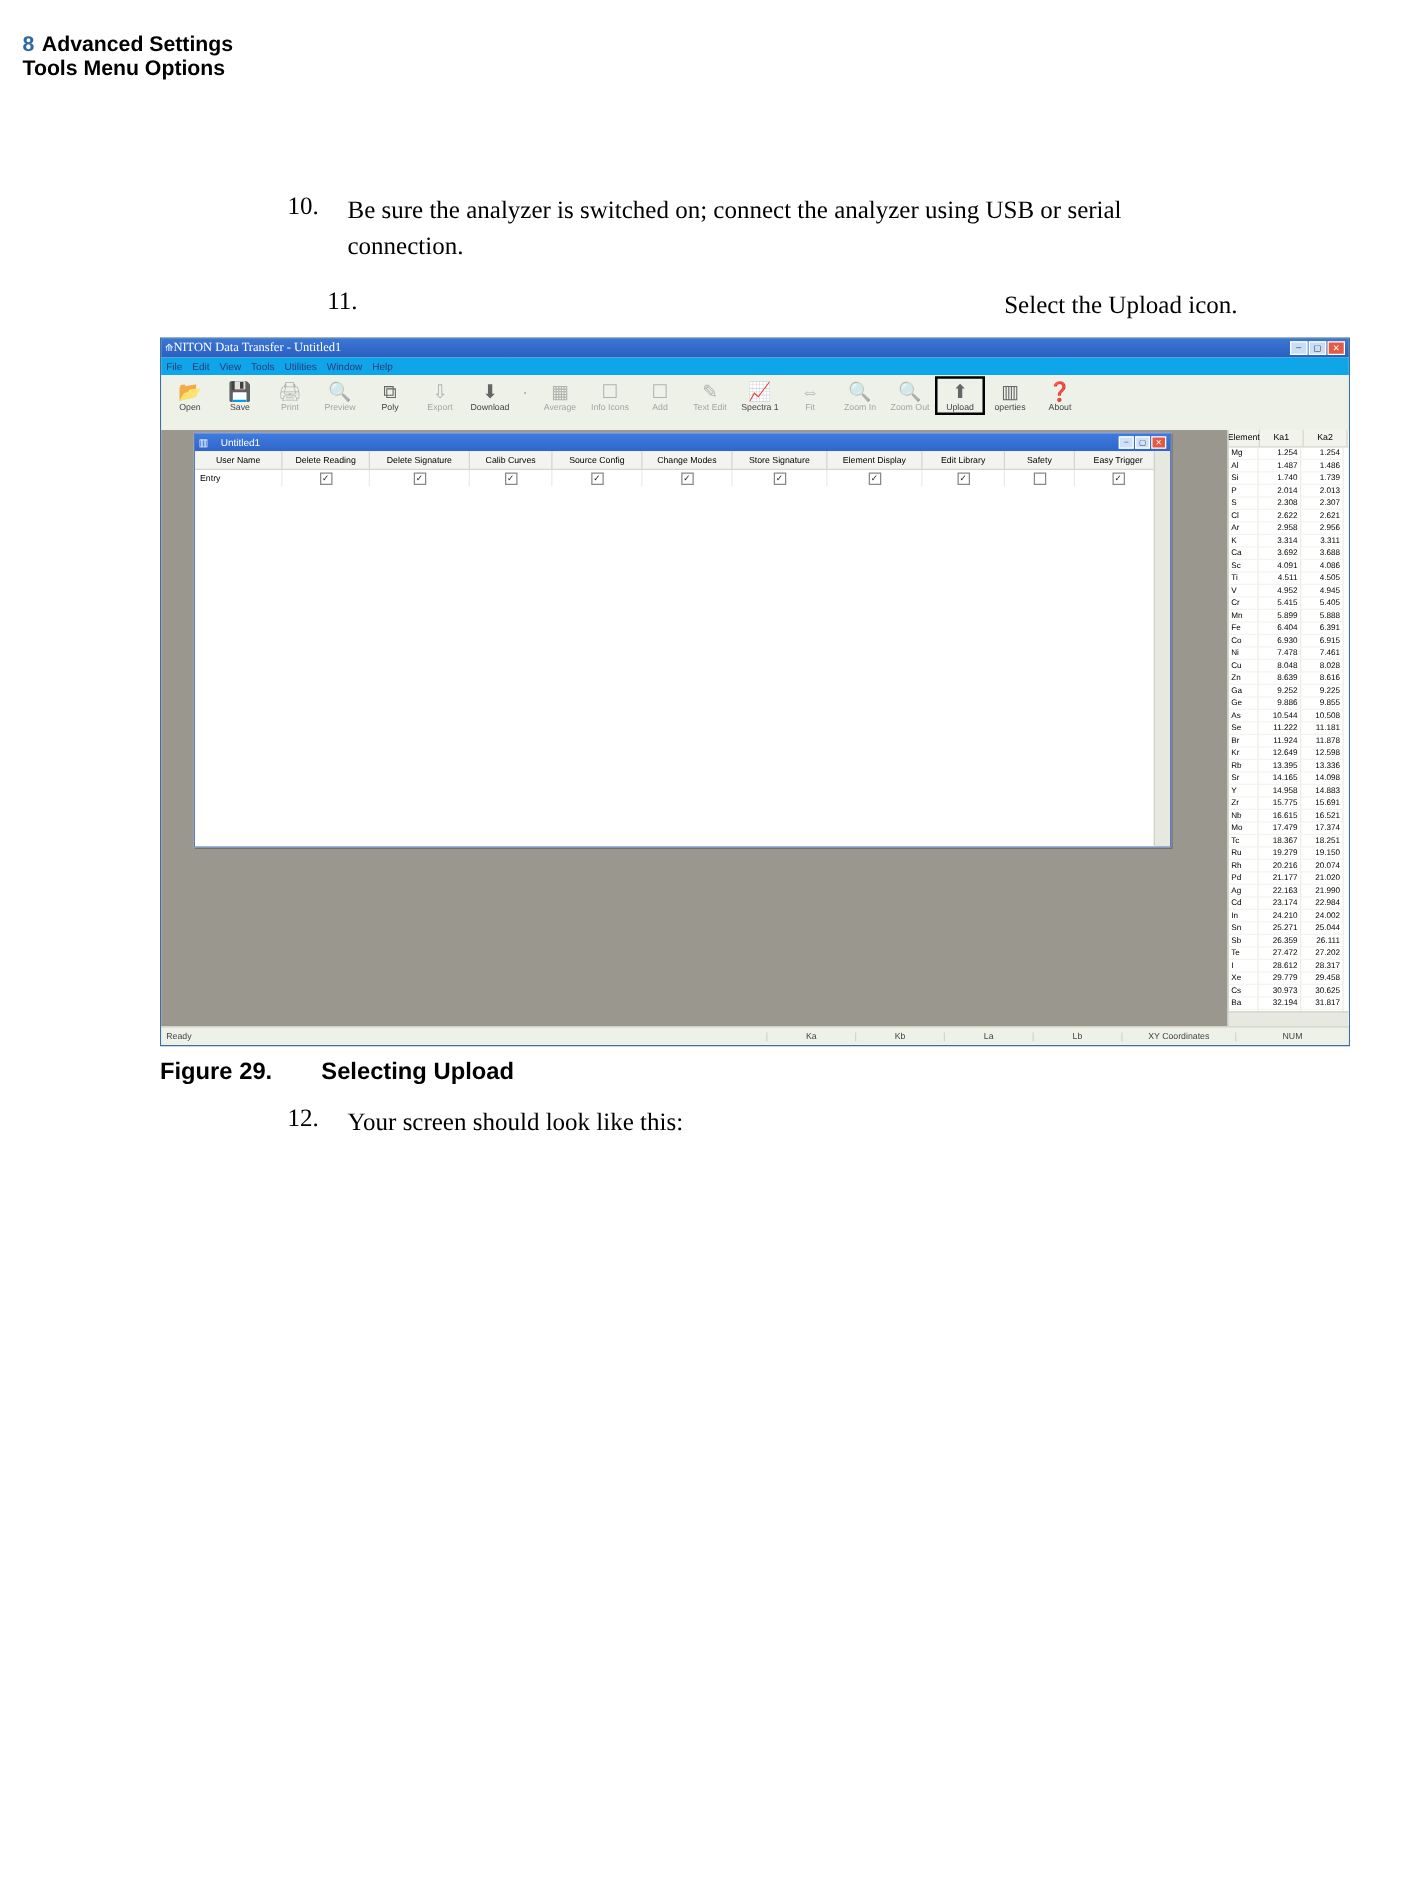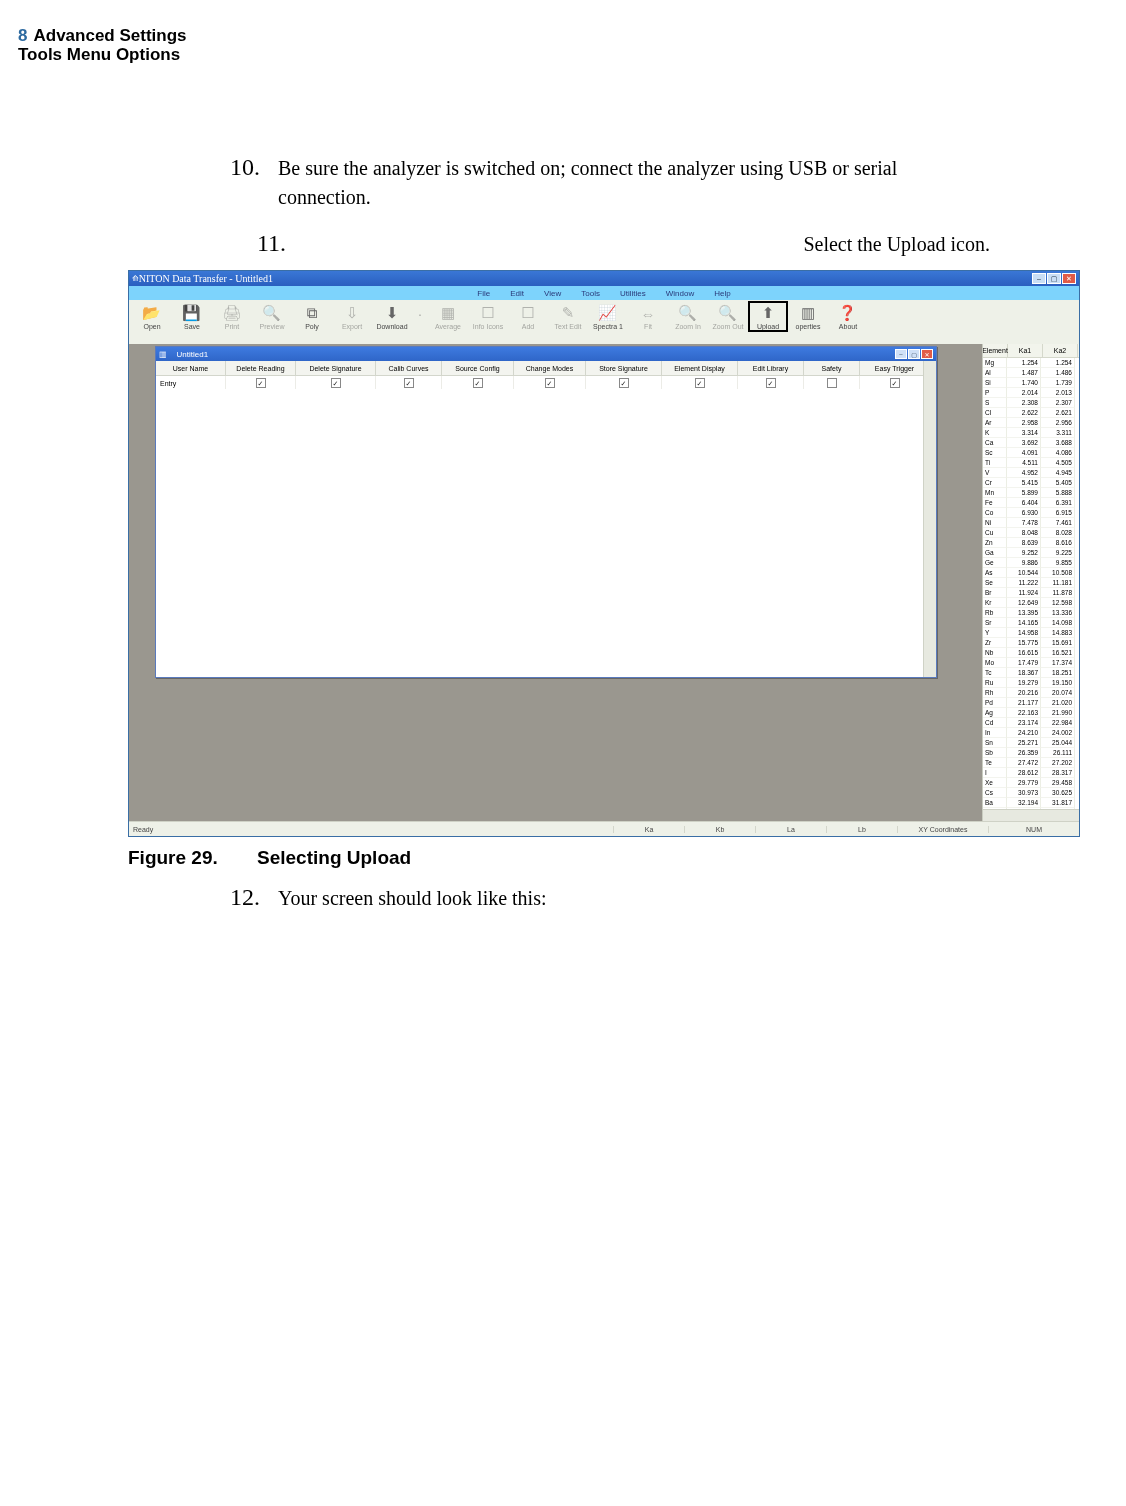--- a/index.html
+++ b/index.html
@@ -38,21 +38,21 @@
     color: #000;
   }
   .body-indent { position: absolute; left: 230px; width: 760px; }
   .step10 { top: 140px; }
   .step11 { top: 216px; text-align: right; }
   .step12 { top: 870px; }
   .step-num {
     display: inline-block;
     width: 44px;
     vertical-align: top;
-    font-size: 24px;
+    font-size: 20px;
   }
   .step-txt {
     display: inline-block;
     width: 700px;
     vertical-align: top;
     font-size: 20px;
     line-height: 1.45;
   }
   .figure-wrap {
     position: absolute;
@@ -94,28 +94,27 @@
     width: 14px; height: 11px;
     background: #c9def5;
     border: 1px solid #fff;
     box-sizing: border-box;
     display:flex;align-items:center;justify-content:center;
     font-size:7px;color:#234;
   }
   .title-btn.close { background:#e15b47; color:#fff; }
   .menu-bar {
     height: 14px;
-    background: #7dd3fc;
+    background: #0ea5e9;
     display: flex;
     align-items: center;
-    gap: 20px;
+    gap: 8px;
     padding: 0 4px;
     color: #2a3a7a;
     font-size: 8px;
-    justify-content: center;
   }
   .toolbar {
     height: 42px;
     background: #eef1e8;
     display: flex;
     align-items: flex-start;
     gap: 2px;
     padding: 2px 4px 0 4px;
     border-bottom: 1px solid #ccd0c2;
   }

